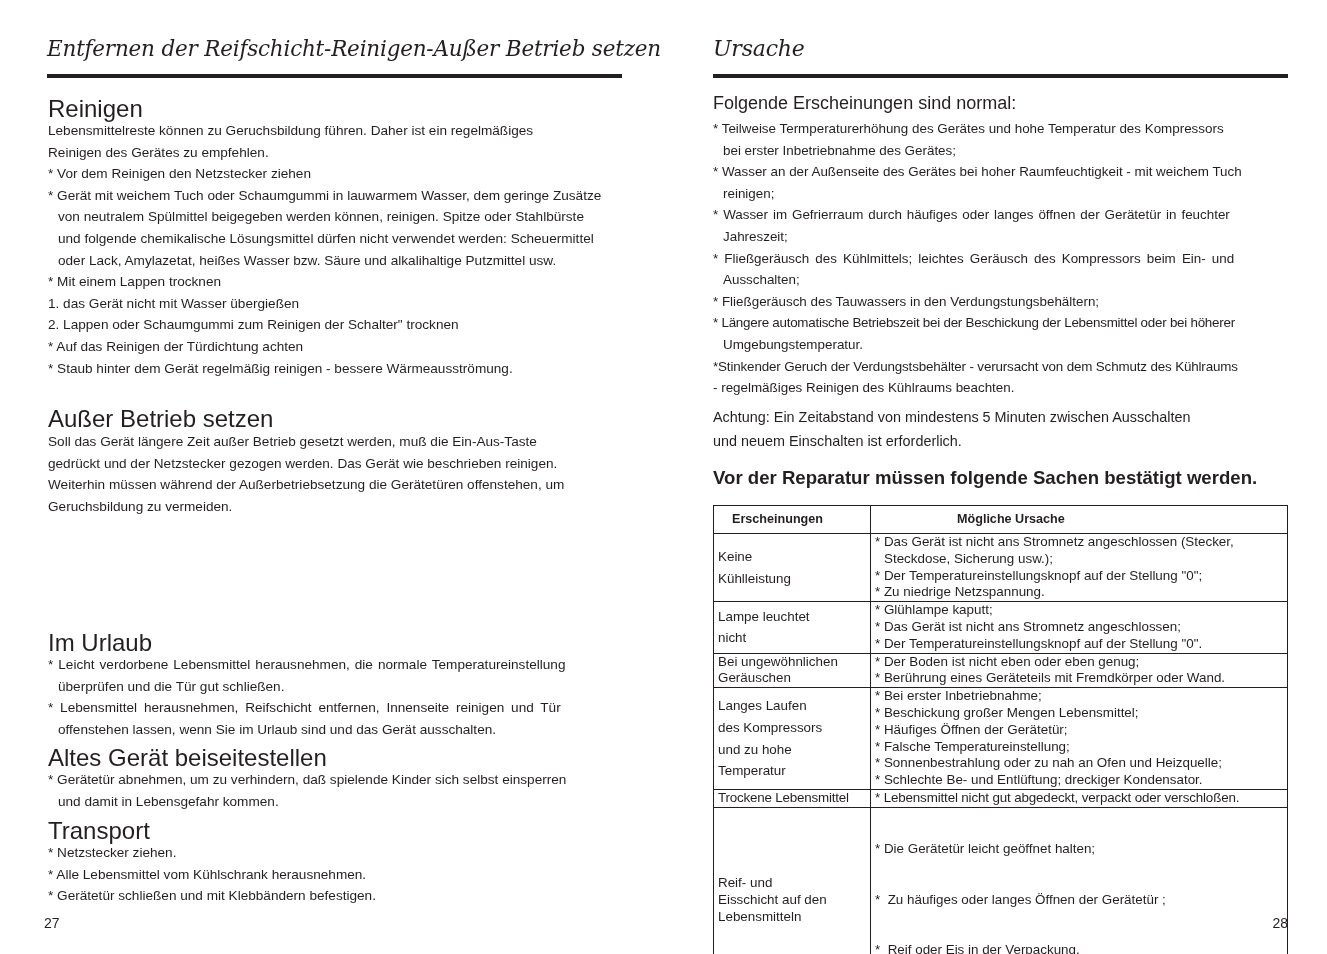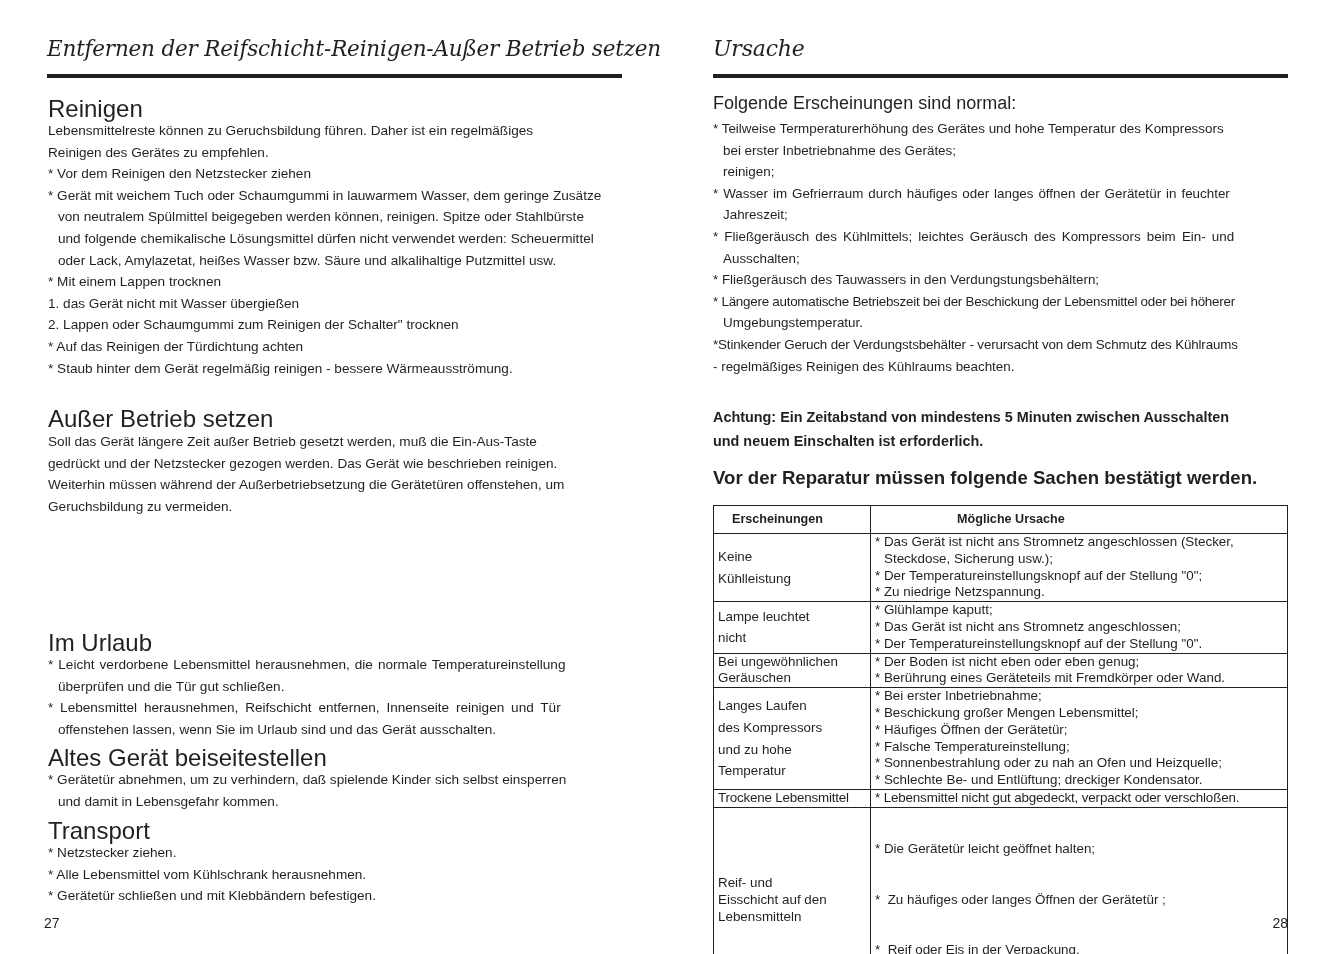--- a/index.html
+++ b/index.html
@@ -9,21 +9,21 @@
   .page.right { left: 713px; width: 575px; }
   .title { position: absolute; top: 36px; left: 0; font-family: "DejaVu Serif", serif; font-style: italic; font-size: 22px; white-space: nowrap; letter-spacing: -0.2px; text-align: right; }
   .page.left .title { font-size: 21.5px; }
   .rule { position: absolute; top: 74px; left: 0; width: 575px; height: 4px; background: #231f20; }
   .h2 { position: absolute; left: 1px; font-weight: normal; font-size: 24px; white-space: nowrap; }
   .p { position: absolute; left: 1px; font-size: 13.6px; line-height: 21.6px; white-space: nowrap; }
   .line { display: block; white-space: nowrap; }
   .indent { padding-left: 10px; }
   .pageno { position: absolute; top: 915px; font-size: 14px; }
   .subtitle { position: absolute; top: 93px; left: 0; font-size: 18px; white-space: nowrap; text-align: right; }
-  .note { position: absolute; top: 405px; left: 0; font-weight: bold; font-size: 14.4px; line-height: 24px; white-space: nowrap; }
+  .note { position: absolute; top: 405px; left: 0; font-weight: normal; font-size: 14.4px; line-height: 24px; white-space: nowrap; }
   .h3 { position: absolute; top: 467px; left: 0; font-weight: bold; font-size: 18.6px; white-space: nowrap; }
   table.faults { position: absolute; top: 505px; left: 0; width: 575px; border-collapse: collapse; font-size: 13.4px; table-layout: fixed; }
   table.faults td, table.faults th { border: 1px solid #231f20; padding: 0 4px; vertical-align: middle; line-height: 16.8px; }
   table.faults th { font-size: 12.6px; font-weight: bold; height: 27px; text-align: left; }
   table.faults th.c1 { padding-left: 18px; }
   table.faults th.c2 { padding-left: 86px; }
   .cause { display: block; white-space: nowrap; }
   .sym { display: block; white-space: nowrap; }
   .sym.spaced { line-height: 21.6px; }
 </style>
@@ -83,20 +83,21 @@
 </div>
 
 <div class="page right">
   <div class="title">Ursache</div>
   <div class="rule"></div>
 
   <div class="subtitle">Folgende Erscheinungen sind normal:</div>
   <div class="p" style="top:118px; left:0; font-size:13.4px">
     <span class="line"> * Teilweise Termperaturerhöhung des Gerätes und hohe Temperatur des Kompressors</span>
     <span class="line indent">bei erster Inbetriebnahme des Gerätes;</span>
+    <span class="line"> * Wasser an der Außenseite des Gerätes bei hoher Raumfeuchtigkeit - mit weichem Tuch</span>
     <span class="line indent">reinigen;</span>
     <span class="line" style="word-spacing:1.2px"> * Wasser im Gefrierraum durch häufiges oder langes öffnen der Gerätetür in feuchter</span>
     <span class="line indent">Jahreszeit;</span>
     <span class="line" style="word-spacing:2.4px"> * Fließgeräusch des Kühlmittels; leichtes Geräusch des Kompressors beim Ein- und</span>
     <span class="line indent">Ausschalten;</span>
     <span class="line"> * Fließgeräusch des Tauwassers in den Verdungstungsbehältern;</span>
     <span class="line" style="letter-spacing:-0.25px"> * Längere automatische Betriebszeit bei der Beschickung der Lebensmittel oder bei höherer</span>
     <span class="line indent">Umgebungstemperatur.</span>
     <span class="line" style="letter-spacing:-0.15px">*Stinkender Geruch der Verdungstsbehälter - verursacht von dem Schmutz des Kühlraums</span>
     <span class="line"> - regelmäßiges Reinigen des Kühlraums beachten.</span>

